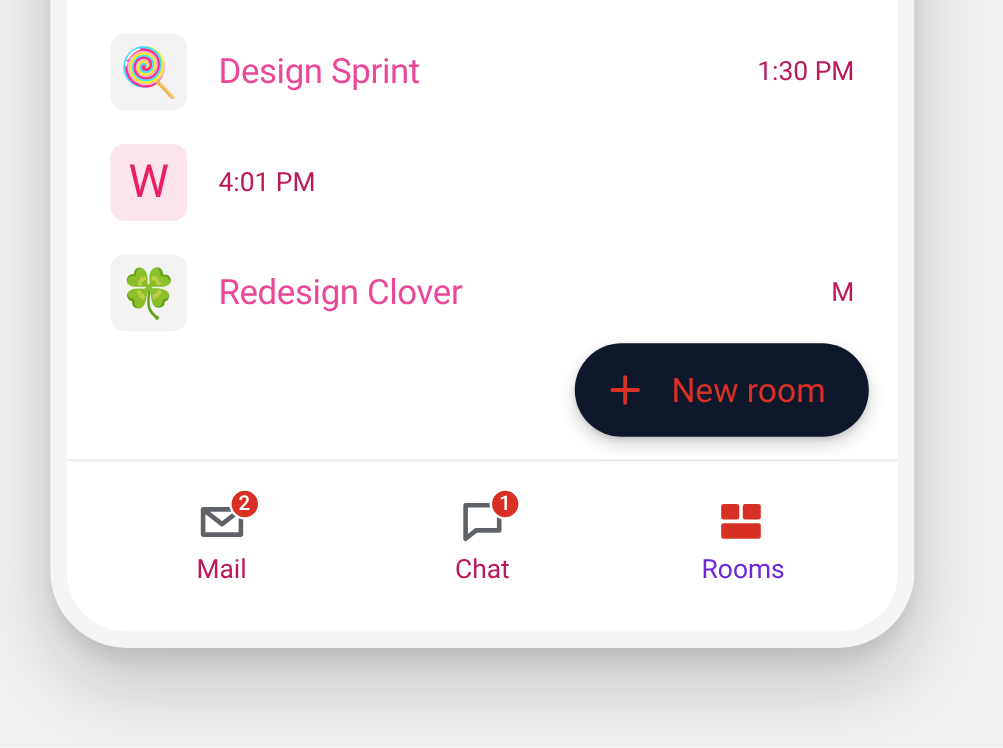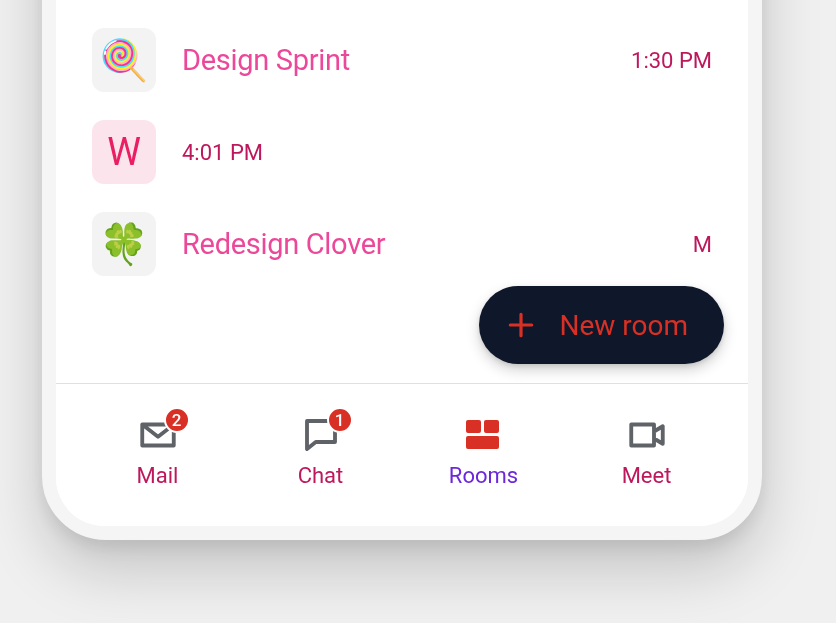--- a/index.html
+++ b/index.html
@@ -212,25 +212,17 @@
         <div class="nav-icon">
           <div class="rooms-icon">
             <div class="rooms-sq"></div>
               <div class="rooms-sq"></div>
               <div class="rooms-sq bot"></div>
           </div>
         </div>
         <div class="nav-label">Rooms</div>
       </div>
 
-      <div class="nav-item">
-        <div class="nav-icon">
-          <svg viewBox="0 0 24 24" width="42" height="42">
-              <path d="M3 6h13v12H3z M16 10l5-3v10l-5-3z" fill="none" stroke="#5f6368" stroke-width="2.2" stroke-linejoin="round"></path>
-            </svg>
-        </div>
-        <div class="nav-label">Meet</div>
-      </div>
 
     </div>
 
   </div>
 </div>
 
 </body></html>

